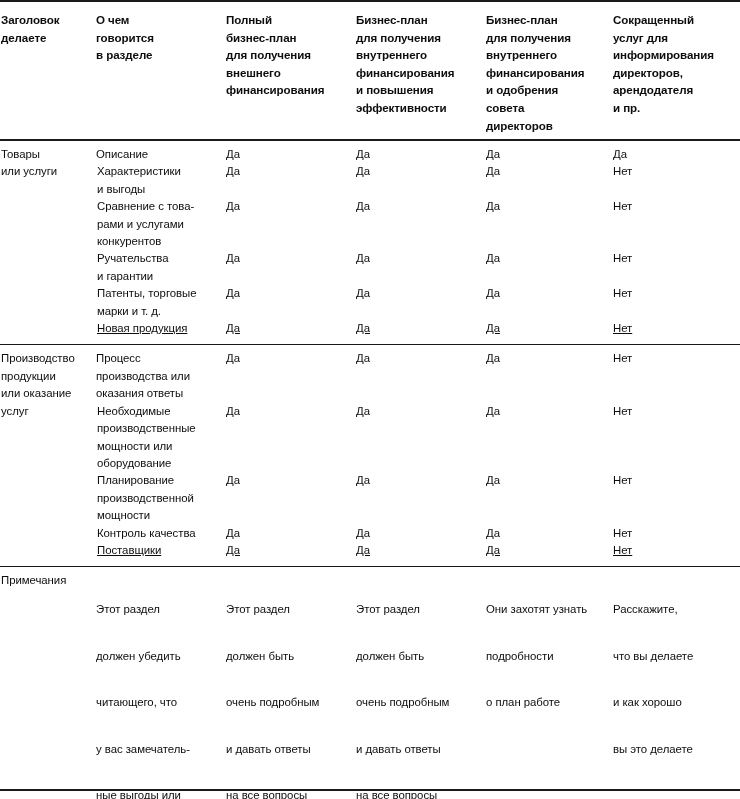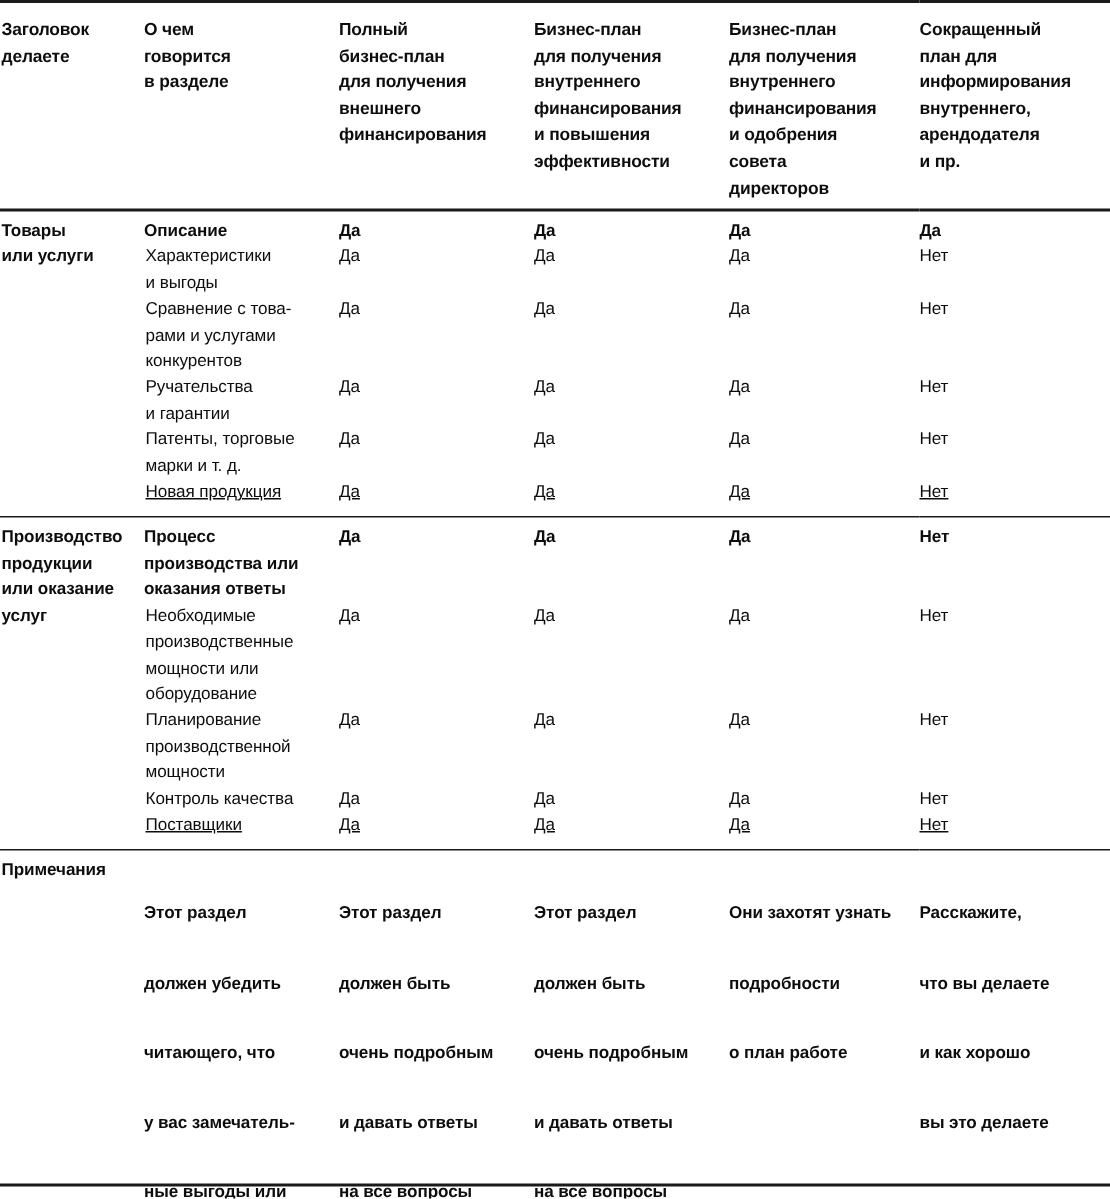--- a/index.html
+++ b/index.html
@@ -59,21 +59,21 @@
     letter-spacing: -0.05px;
   }
 
   tr.section-start > td {
     border-top: 1.6px solid #1a1a1a;
   }
   thead th:first-child,
   tbody td:first-child { padding-left: 1px; }
 
   tr.section-start.first-section > td { border-top: none; }
-  .pad-top { padding-top: 5px; font-weight: bold; }
+  .pad-top { padding-top: 5px; }
   .pad-bottom-sm { padding-bottom: 7px; text-decoration: underline; }
 
   .cell-lines span { display: block; white-space: nowrap; }
 
   .blk { display: block; white-space: nowrap; }
 
   
   .val-list .val {
     display: block;
     white-space: nowrap;
@@ -135,23 +135,23 @@
           <span class="hdr-line">Бизнес-план</span>
           <span class="hdr-line">для получения</span>
           <span class="hdr-line">внутреннего</span>
           <span class="hdr-line">финансирования</span>
           <span class="hdr-line">и одобрения</span>
           <span class="hdr-line">совета</span>
           <span class="hdr-line">директоров</span>
         </th>
         <th>
           <span class="hdr-line">Сокращенный</span>
-          <span class="hdr-line">план для</span>
+          <span class="hdr-line">услуг для</span>
           <span class="hdr-line">информирования</span>
-          <span class="hdr-line">внутреннего,</span>
+          <span class="hdr-line">директоров,</span>
           <span class="hdr-line">арендодателя</span>
           <span class="hdr-line">и пр.</span>
         </th>
       </tr>
     </thead>
 
     <tbody>
 
       <tr class="section-start first-section">
         <td class="pad-top" rowspan="6">

